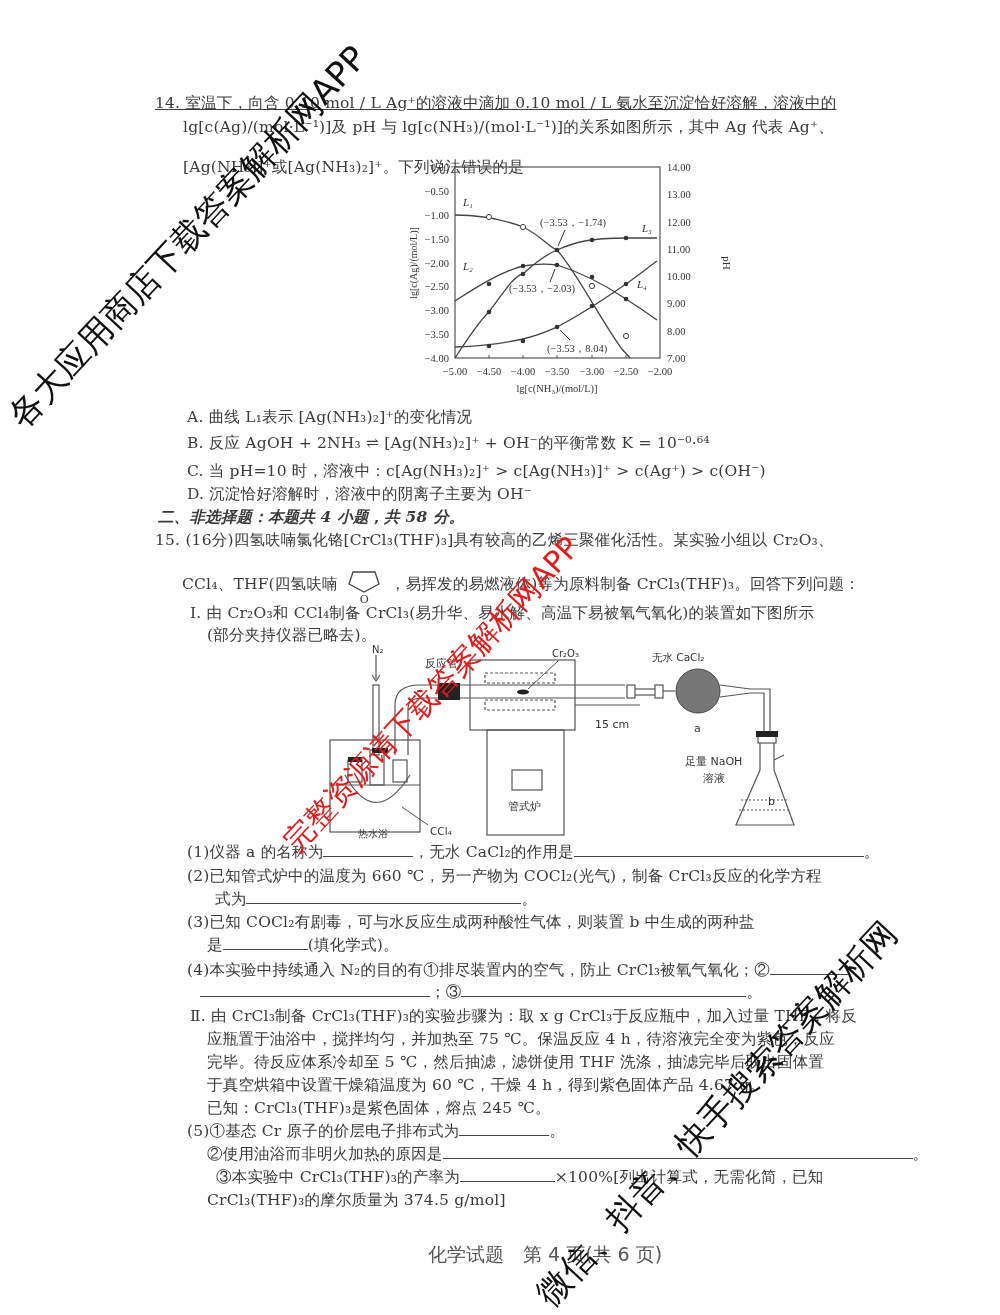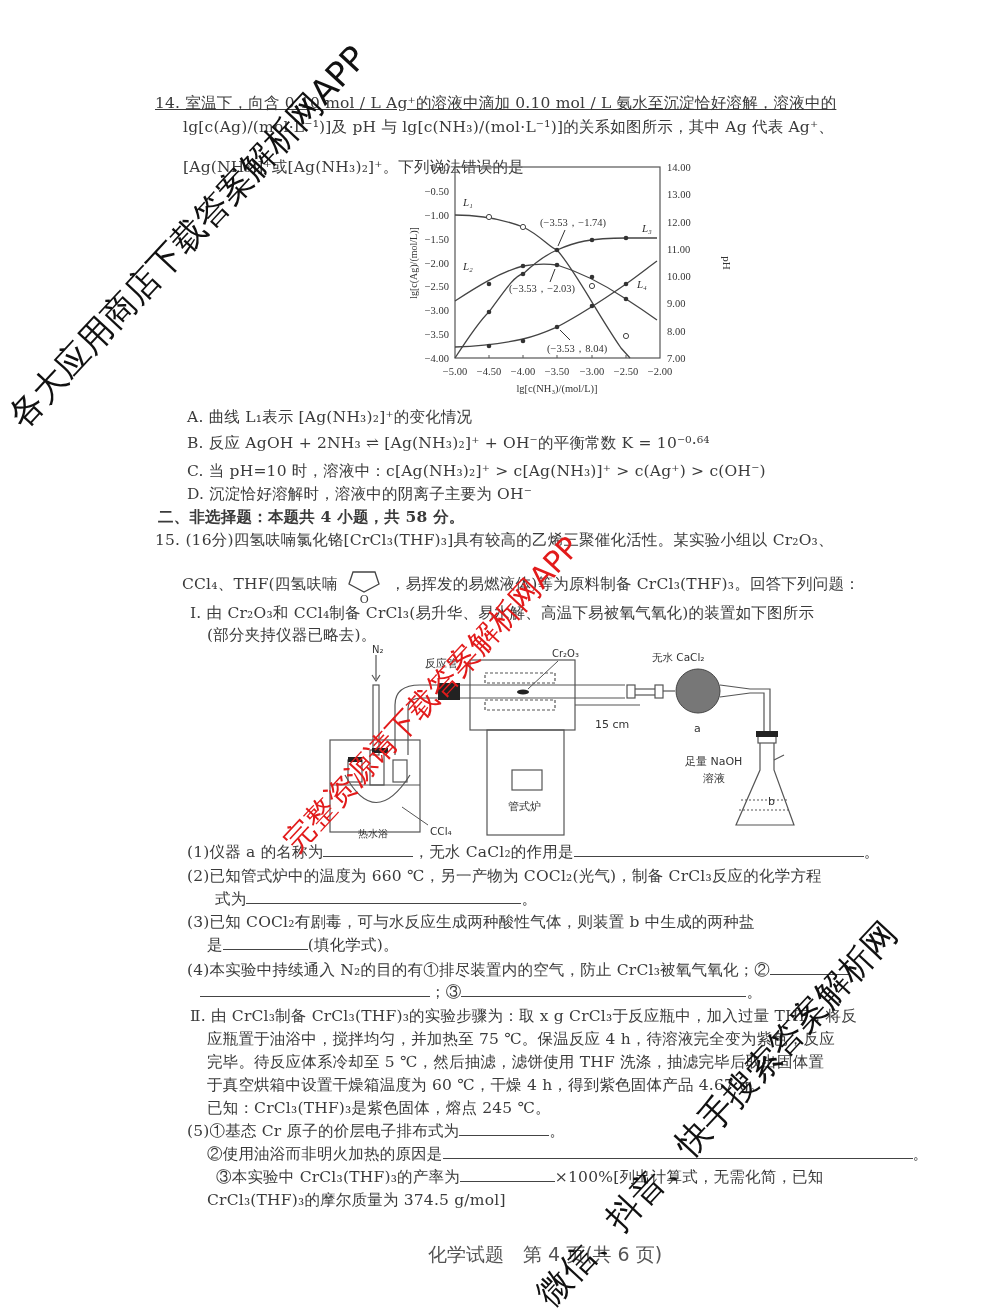--- a/index.html
+++ b/index.html
@@ -4,21 +4,21 @@
 <style>
   html, body { margin: 0; padding: 0; }
   body {
     width: 1000px; height: 1315px; position: relative; overflow: hidden;
     background: #ffffff;
     font-family: "DejaVu Serif", "Liberation Serif", serif;
     color: #3a3a3a;
   }
   .page { position: absolute; left: 0; top: 0; width: 1000px; height: 1315px; }
   .line { position: absolute; font-size: 15.5px; line-height: 20px; white-space: nowrap; letter-spacing: 0.2px; }
-  .bold { font-weight: bold; }
+  .bold { font-weight: bold; font-style: italic; }
   .blank { display: inline-block; border-bottom: 1.3px solid #444; height: 14px; vertical-align: baseline; }
   .chart-wrap { position: absolute; left: 405px; top: 160px; width: 330px; height: 250px; }
   .chart-wrap svg text { font-family: "Liberation Serif", serif; fill: #333; }
   .apparatus { position: absolute; left: 290px; top: 645px; width: 520px; height: 195px; }
   .apparatus svg text { font-family: "DejaVu Sans", sans-serif; fill: #333; }
   .footer { position: absolute; left: 428px; top: 1242px; font-size: 19px; color: #555; font-family: "DejaVu Sans", sans-serif; }
   .wm { position: absolute; white-space: nowrap; font-family: "DejaVu Sans", sans-serif; transform-origin: left bottom; pointer-events: none; }
   .wm-black { color: #111; font-size: 34px; }
   .wm-red { color: #e21b1b; font-size: 30px; }
 </style>

